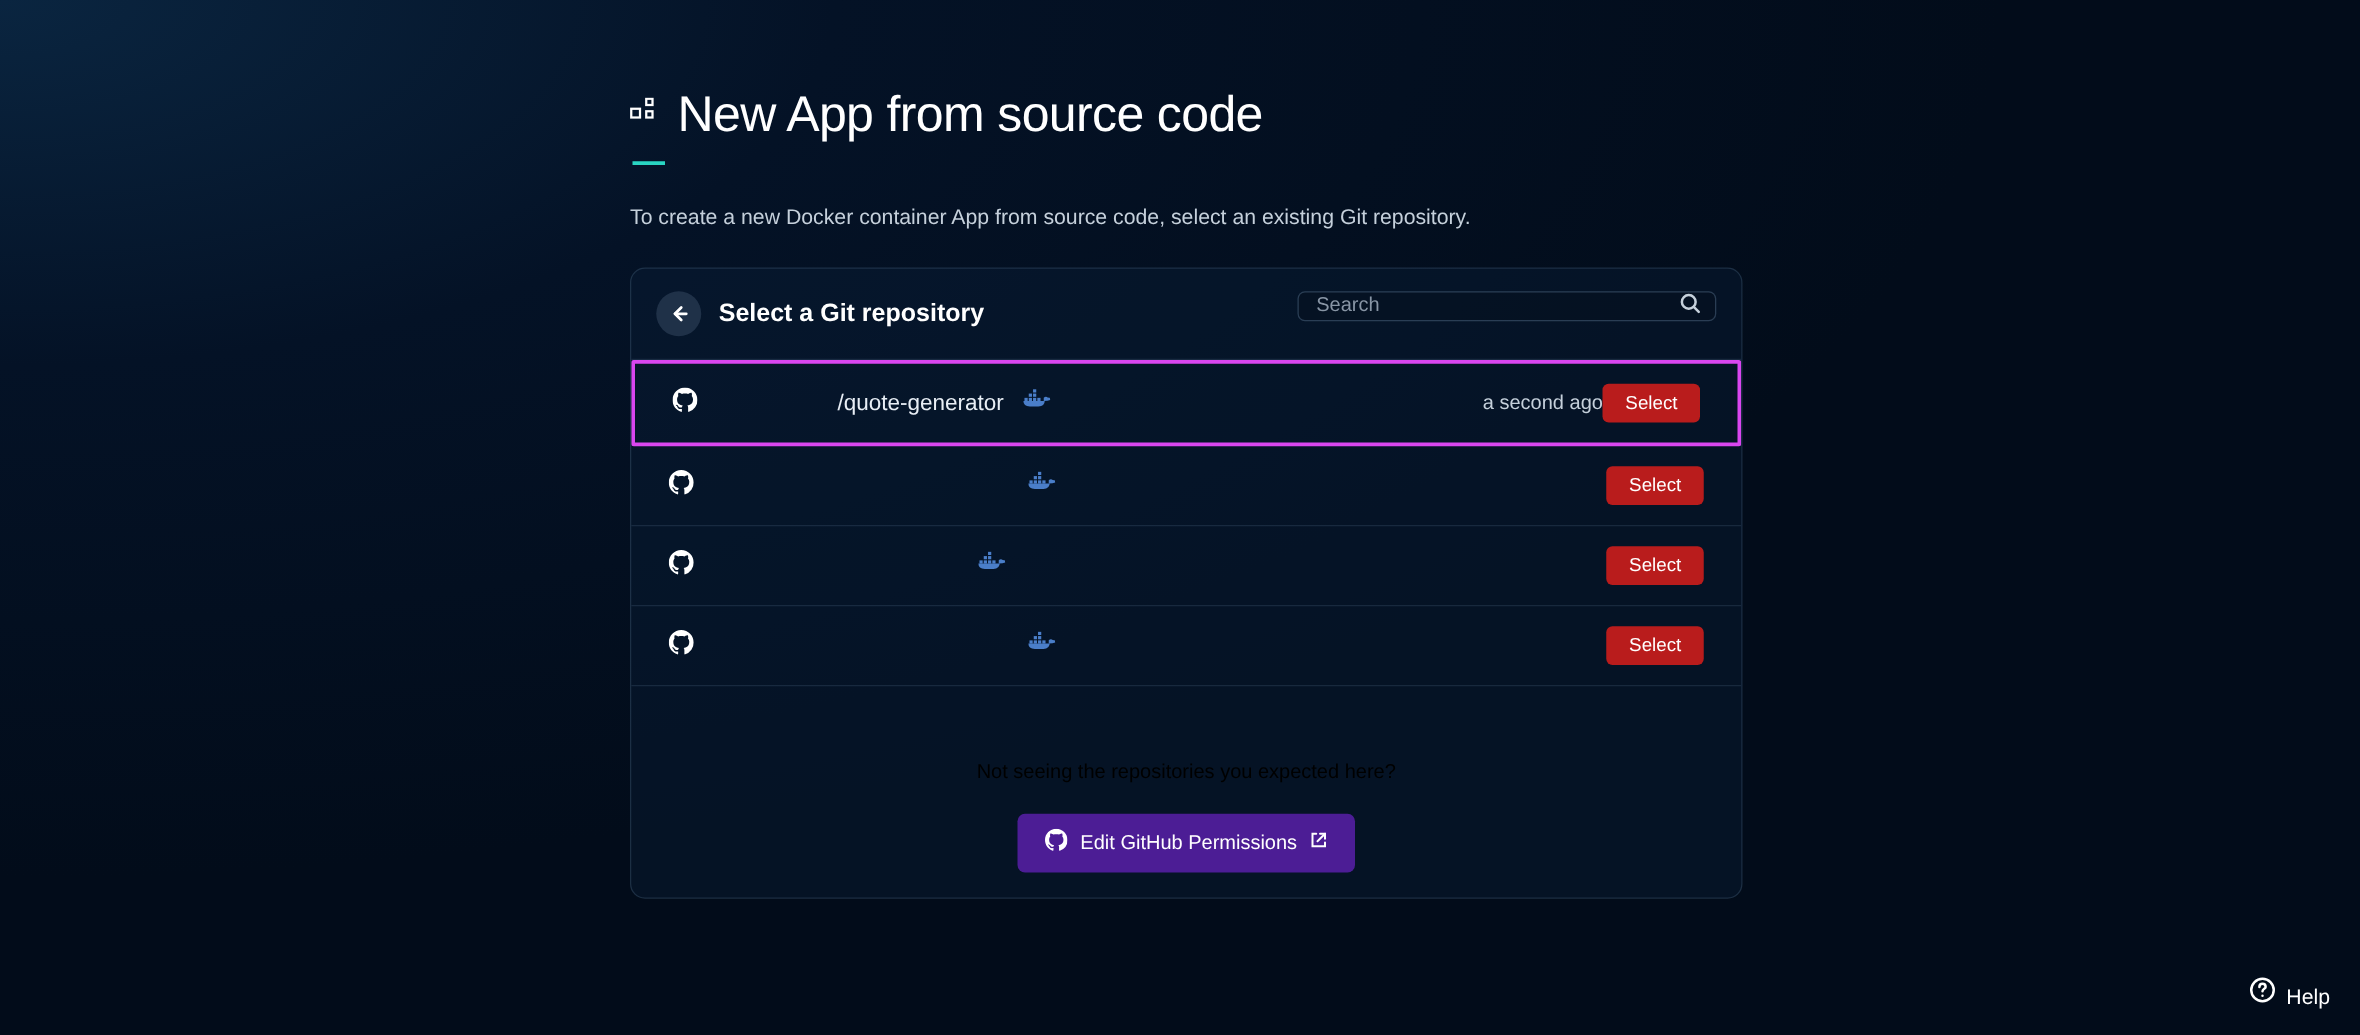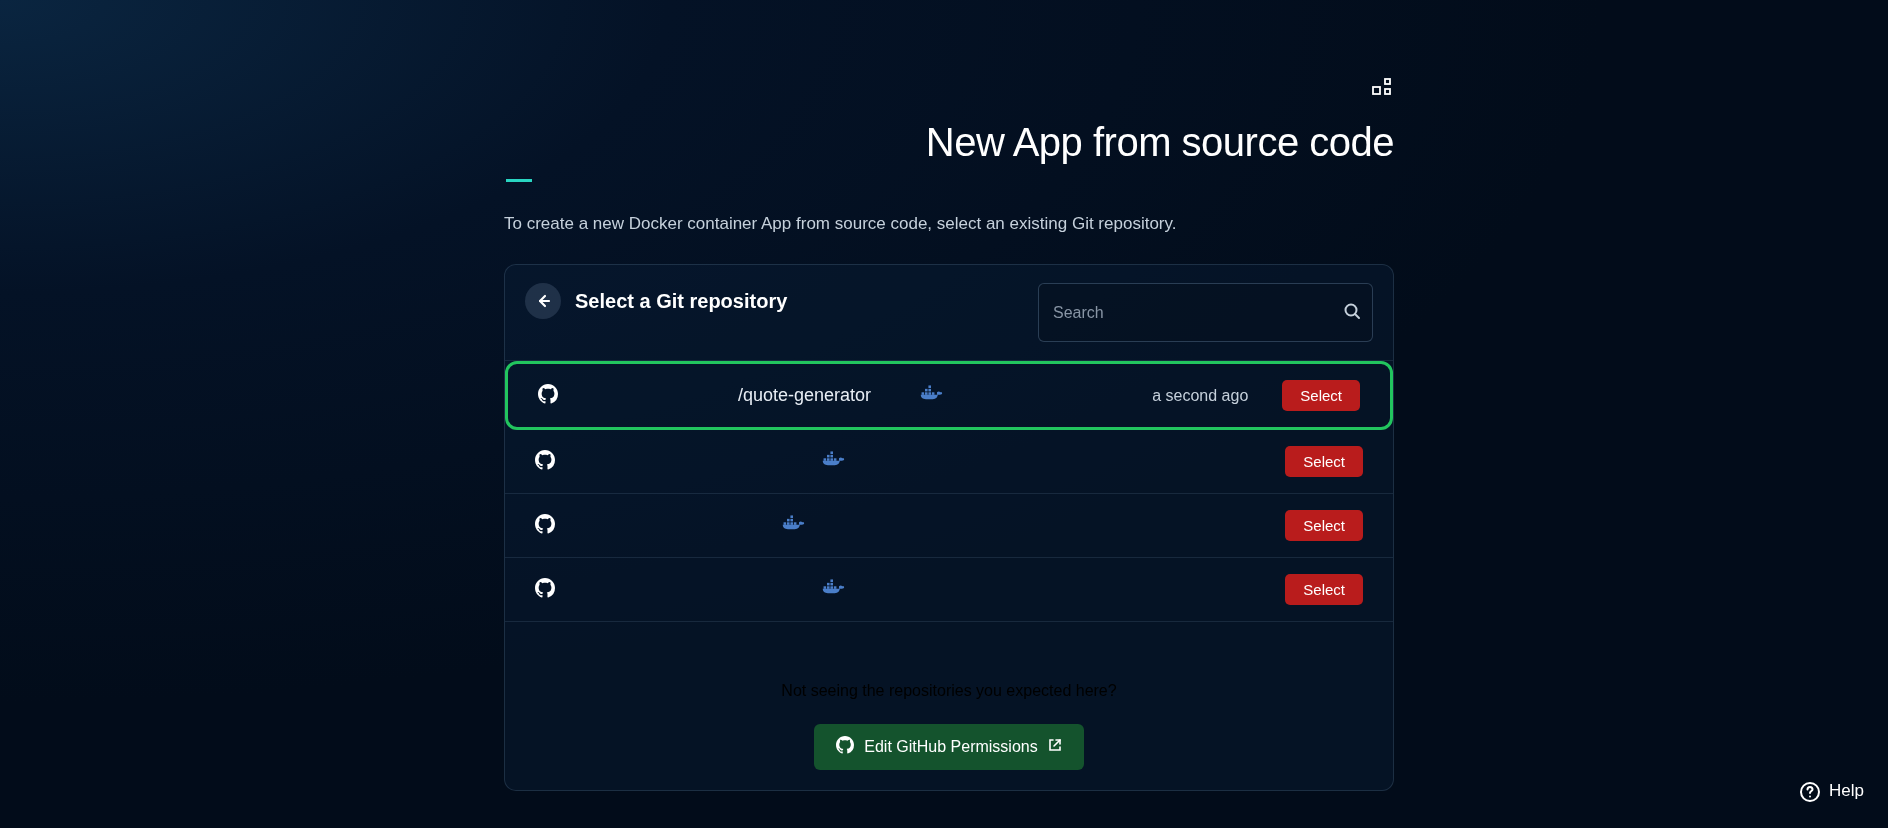--- a/index.html
+++ b/index.html
@@ -19,23 +19,22 @@
       max-width: 900px;
       margin: 0 auto;
       padding-top: 70px;
       padding-left: 10px;
     }
     .page-header {
       margin-bottom: 30px;
     }
     .title-row {
       display: flex;
-      align-items: flex-end;
+      align-items: flex-start;
       gap: 16px;
-      flex-direction: column;
     }
     .grid-icon {
       display: inline-block;
       margin-top: 8px;
     }
     .page-title {
       font-size: 40px;
       font-weight: 500;
       letter-spacing: -0.5px;
     }
@@ -84,21 +83,21 @@
     .panel-title {
       font-size: 20px;
       font-weight: 600;
     }
     .search-box {
       position: relative;
       width: 335px;
     }
     .search-input {
       width: 100%;
-      height: 59px;
+      height: 24px;
       background: rgba(5, 15, 30, 0.5);
       border: 1px solid rgba(100, 130, 160, 0.4);
       border-radius: 6px;
       padding: 0 44px 0 14px;
       color: #fff;
       font-size: 16px;
     }
     .search-input::placeholder {
       color: #8895a5;
     }
@@ -109,23 +108,22 @@
       transform: translateY(-50%);
     }
     .repo-row {
       display: flex;
       align-items: center;
       padding: 16px 30px;
       border-bottom: 1px solid rgba(100, 130, 160, 0.2);
       position: relative;
     }
     .repo-row.highlighted {
-      border: 3px solid #22c55e;
-      border-radius: 12px;
-      gap: 34px;
+      border: 3px solid #d946ef;
+      border-radius: 2px;
     }
     .github-icon {
       flex-shrink: 0;
       margin-right: 22px;
     }
     .repo-name {
       font-size: 18px;
       color: #e8eef5;
       margin-right: 14px;
       min-width: 20px;
@@ -153,38 +151,38 @@
     .footer-section {
       padding: 60px 20px 20px;
       text-align: center;
     }
     .footer-text {
       color: #000000;
       font-size: 16px;
       margin-bottom: 24px;
     }
     .permissions-button {
-      background: #14532d;
+      background: #4c1d95;
       color: #fff;
       border: none;
       border-radius: 6px;
       padding: 12px 22px;
       font-size: 16px;
       font-weight: 500;
       cursor: pointer;
       display: inline-flex;
       align-items: center;
       gap: 10px;
     }
     .help-button {
       position: fixed;
       bottom: 20px;
       right: 24px;
       display: flex;
-      align-items: flex-start;
+      align-items: flex-end;
       gap: 8px;
       color: #fff;
       cursor: pointer;
       font-size: 17px;
       font-weight: 500;
     }
     .repo-name-spacer {
       display: inline-block;
       width: 90px;
     }

